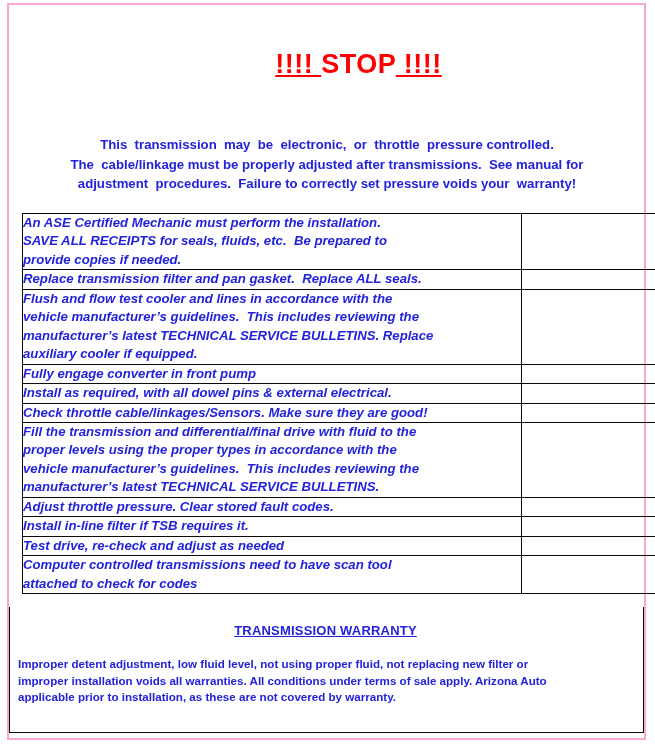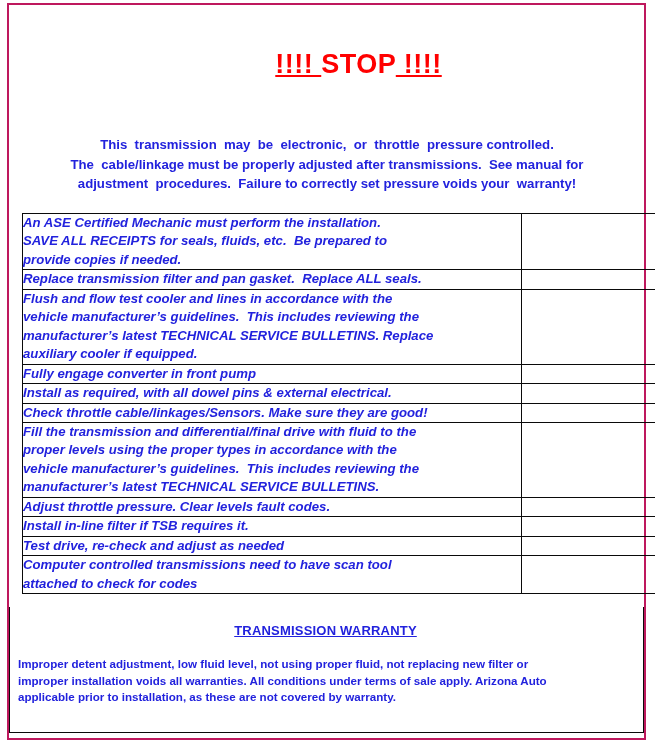--- a/index.html
+++ b/index.html
@@ -22,21 +22,21 @@
     box-sizing: border-box;
   }
 
   
   .doc-frame {
     position: absolute;
     left: 7px;
     top: 3px;
     width: 639px;
     height: 737px;
-    border: 2px solid #be185d;
+    border: 2px solid #f9a8d4;
     box-sizing: border-box;
     background: #ffffff;
   }
 
   
   .header-block {
     padding: 0;
   }
 
   .stop-title {
@@ -194,21 +194,21 @@
             <div class="task-line">Fill the transmission and differential/final drive with fluid to the</div>
             <div class="task-line">proper levels using the proper types in accordance with the</div>
             <div class="task-line">vehicle manufacturer’s guidelines.  This includes reviewing the</div>
             <div class="task-line">manufacturer’s latest TECHNICAL SERVICE BULLETINS.</div>
           </td>
           <td class="cell-check"></td>
         </tr>
 
         <tr>
           <td class="cell-task">
-            <div class="task-line">Adjust throttle pressure. Clear levels fault codes.</div>
+            <div class="task-line">Adjust throttle pressure. Clear stored fault codes.</div>
           </td>
           <td class="cell-check"></td>
         </tr>
 
         <tr>
           <td class="cell-task">
             <div class="task-line">Install in-line filter if TSB requires it.</div>
           </td>
           <td class="cell-check"></td>
         </tr>

